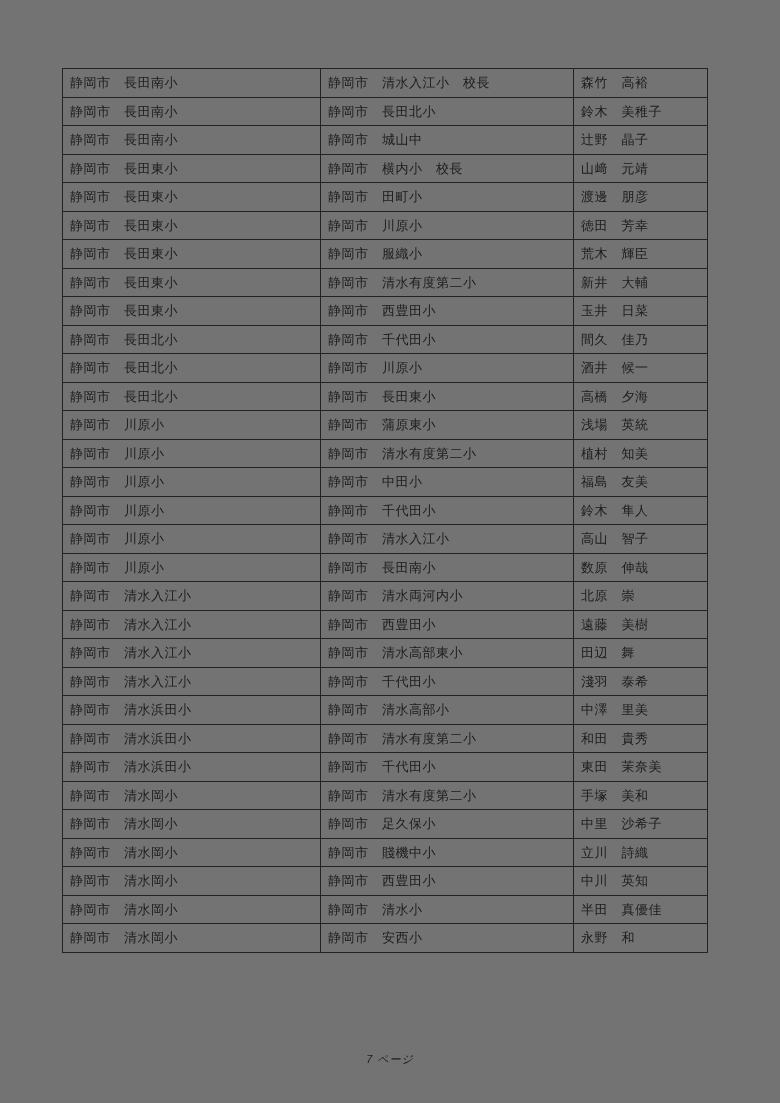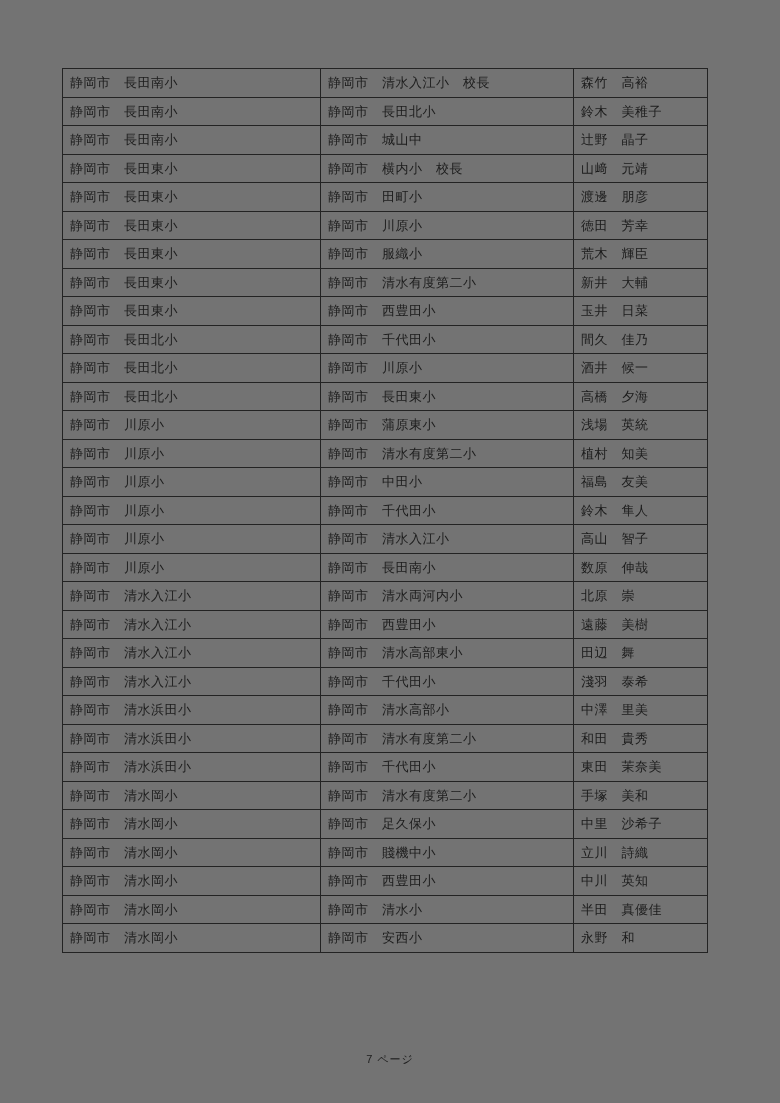--- a/index.html
+++ b/index.html
@@ -42,20 +42,21 @@
   .footer {
     position: absolute;
     left: 0;
     top: 1052px;
     width: 100%;
     text-align: center;
     font-size: 11px;
     line-height: 14px;
     color: #1c1c1c;
     letter-spacing: 1px;
+    font-style: italic;
   }
 </style>
 </head>
 <body>
 
 <div class="sheet">
   <table class="roster">
     <colgroup>
       <col class="col-c1">
       <col class="col-c2">

